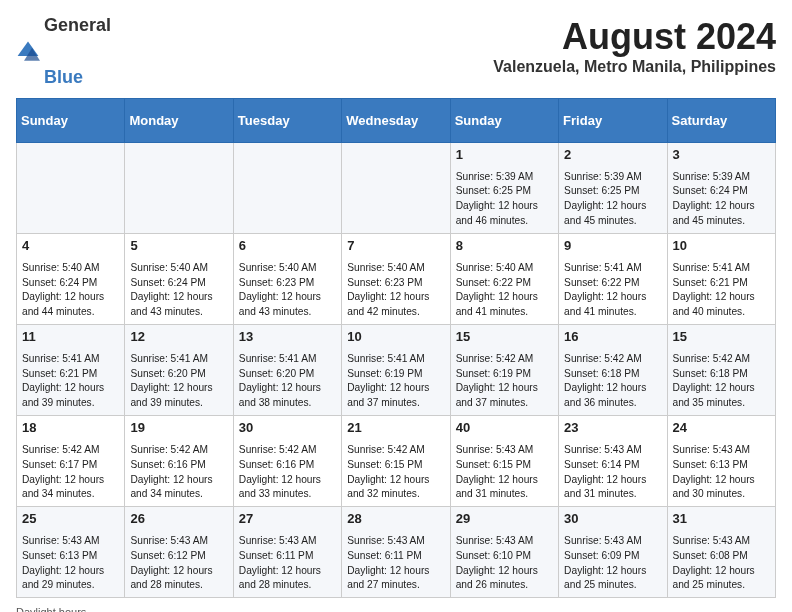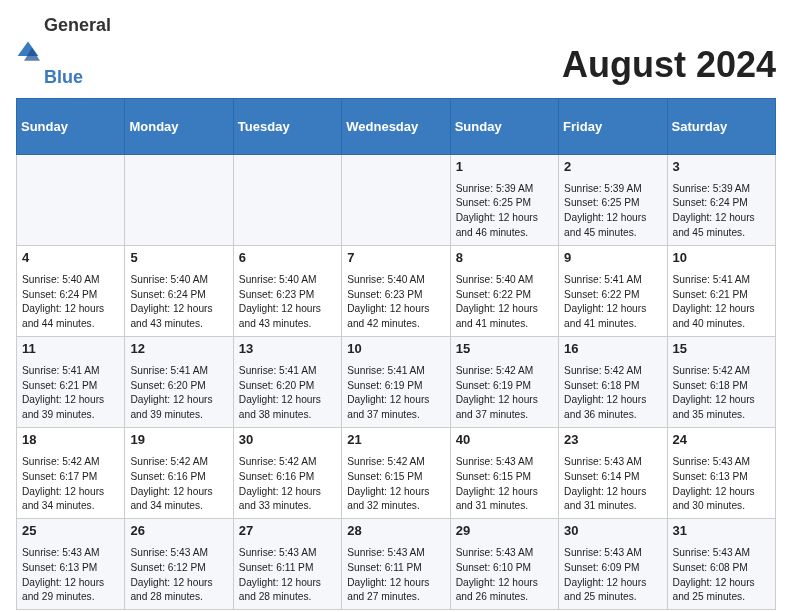--- a/index.html
+++ b/index.html
@@ -20,21 +20,20 @@
       display: flex;
       align-items: center;
       gap: 4px;
     }
     .logo-icon {
       width: 24px;
       height: 24px;
     }
     .title-area {
       text-align: right;
-      margin-top: 28px;
     }
     .month-year {
       font-size: 36px;
       font-weight: bold;
       color: #222;
     }
     .location {
       font-size: 16px;
       color: #333;
       font-weight: bold;
@@ -42,21 +41,21 @@
     table {
       width: 100%;
       border-collapse: collapse;
       table-layout: fixed;
     }
     thead tr th {
       background-color: #3a7abf;
       color: #fff;
       font-size: 13px;
       font-weight: bold;
-      padding: 20px 4px;
+      padding: 14px 4px;
       border: 1px solid #2a6aaf;
       text-align: left;
     }
     tbody tr td {
       border: 1px solid #ccc;
       vertical-align: top;
       padding: 4px 5px;
       font-size: 10.5px;
       color: #222;
       height: 80px;
@@ -95,20 +94,21 @@
       <polygon points="15,2 28,20 2,20" fill="#3a7abf"></polygon>
       <polygon points="20,10 30,26 10,26" fill="#1a4a8f" opacity="0.7"></polygon>
     </svg>
     <div>
       <div style="font-size:18px;font-weight:bold;color:#333;line-height:1.1;">General</div>
       <div style="font-size:18px;font-weight:bold;color:#3a7abf;line-height:1.1;margin-top:32px;">Blue</div>
     </div>
   </div>
   <div class="title-area">
     <div class="month-year">August 2024</div>
+    <div class="location">Valenzuela, Metro Manila, Philippines</div>
   </div>
 </div>
 
 <table>
   <thead>
     <tr id="header-row">
         <th>Sunday</th>
         <th>Monday</th>
         <th>Tuesday</th>
         <th>Wednesday</th>

